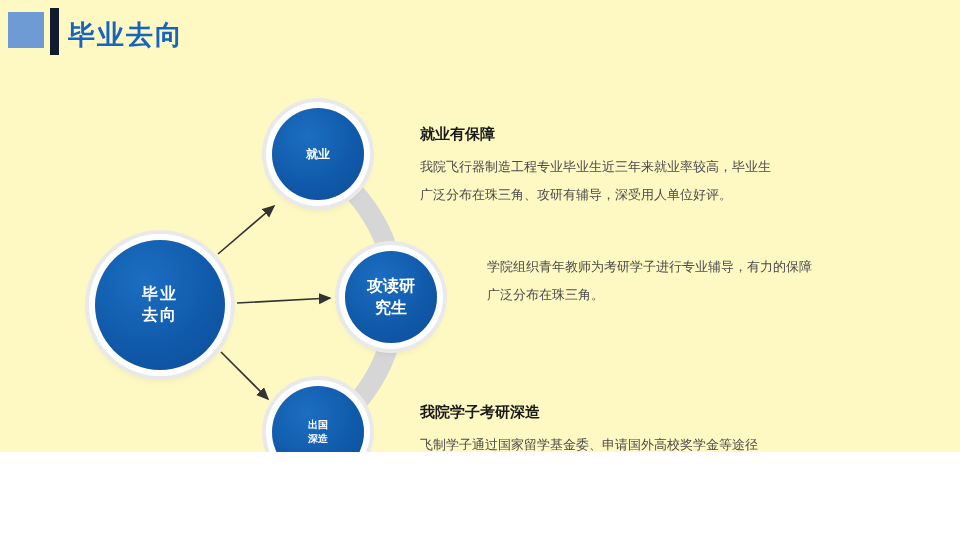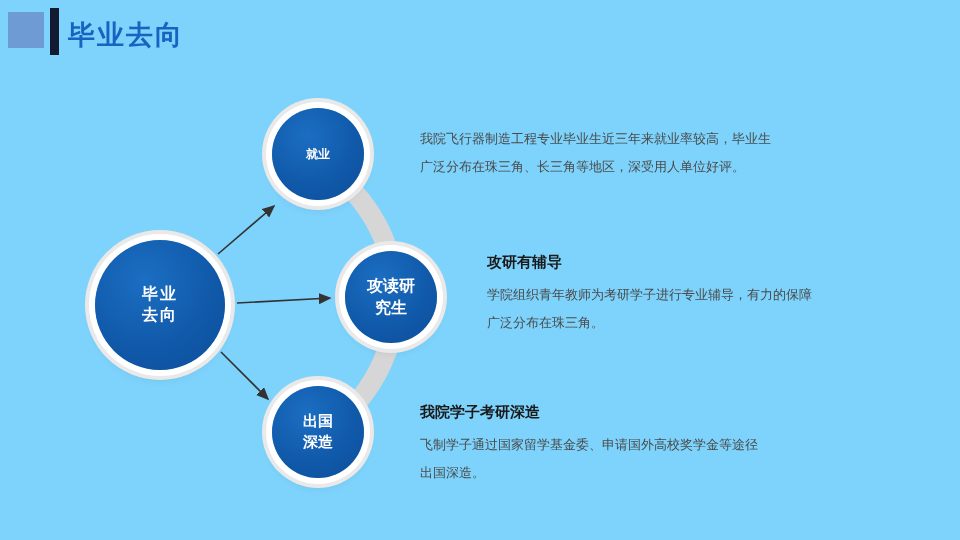--- a/index.html
+++ b/index.html
@@ -1,38 +1,38 @@
 <!DOCTYPE html>
 <html><head>
 <meta charset="utf-8">
 <style>
   * { margin:0; padding:0; box-sizing:border-box; }
   html,body { width:960px; height:540px; font-family:"Liberation Sans", sans-serif; }
-  .slide { position:relative; width:960px; height:540px; background:#7dd3fc; overflow:hidden;font-family:Liberation Serif, serif; }
+  .slide { position:relative; width:960px; height:452px; background:#fef9c3; overflow:hidden; }
 
   
   .accent-square { position:absolute; left:8px; top:12px; width:36px; height:36px; background:#6e9bd3; }
   .accent-bar { position:absolute; left:50px; top:8px; width:9px; height:47px; background:#111a2e; }
   .page-title { position:absolute; left:68px; top:17px; font-size:27px; font-weight:bold; color:#1565c0; letter-spacing:2px; }
 
   
   svg.connectors { position:absolute; left:0; top:0; width:960px; height:540px; }
 
   
   .node {
     position:absolute; border-radius:50%;
     background: radial-gradient(circle at 38% 30%, #1b6ec2 0%, #1058a8 60%, #0d4f9c 100%);
     color:#ffffff; display:flex; align-items:center; justify-content:center;
     text-align:center; font-weight:bold; white-space:pre-line;
     box-shadow: 0 0 0 6px #ffffff, 0 0 0 10px #e9e9e9, 0 6px 12px rgba(0,0,0,0.18);
   }
   .node.center { left:95px; top:240px; width:130px; height:130px; font-size:16px; line-height:1.3; letter-spacing:2px; }
   .node.n1 { left:272px; top:108px; width:92px; height:92px; font-size:12px; }
   .node.n2 { left:345px; top:251px; width:92px; height:92px; font-size:16px; line-height:1.4; }
-  .node.n3 { left:272px; top:386px; width:92px; height:92px; font-size:15px; line-height:1.4; }
+  .node.n3 { left:272px; top:386px; width:92px; height:92px; font-size:10px; line-height:1.4; }
 
   
   .block { position:absolute; }
   .block h2 { font-size:15px; font-weight:bold; color:#1a1a1a; margin-bottom:9px; }
   .block p { font-size:13px; color:#4a4a4a; line-height:2.15; white-space:pre-line; }
   .b1 { left:420px; top:125px; width:480px; }
   .b2 { left:487px; top:253px; width:450px; }
   .b3 { left:420px; top:403px; width:480px; }
 </style>
 </head>
@@ -66,26 +66,26 @@
   <div class="node n2">
     <span>攻读研
 究生</span>
   </div>
   <div class="node n3">
     <span>出国
 深造</span>
   </div>
 
   <section class="block b1">
+    <h2>就业有保障</h2>
     <p>我院飞行器制造工程专业毕业生近三年来就业率较高，毕业生
-广泛分布在珠三角、长三角等地区，深受用人单位好评。</p>
+广泛分布在珠三角、攻研有辅导，深受用人单位好评。</p>
   </section>
 
   <section class="block b2">
-    <h2>攻研有辅导</h2>
     <p>学院组织青年教师为考研学子进行专业辅导，有力的保障
 广泛分布在珠三角。</p>
   </section>
 
   <section class="block b3">
     <h2>我院学子考研深造</h2>
     <p>飞制学子通过国家留学基金委、申请国外高校奖学金等途径
 出国深造。</p>
   </section>
 

